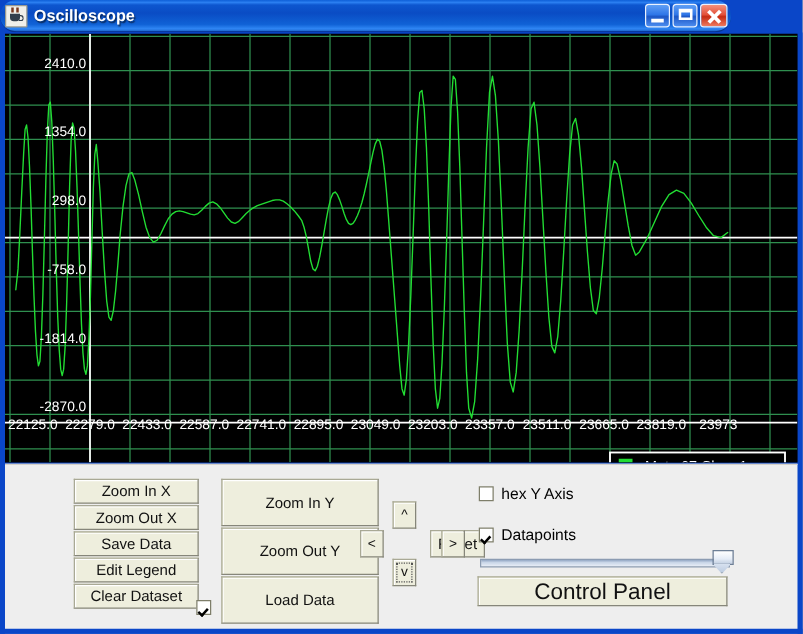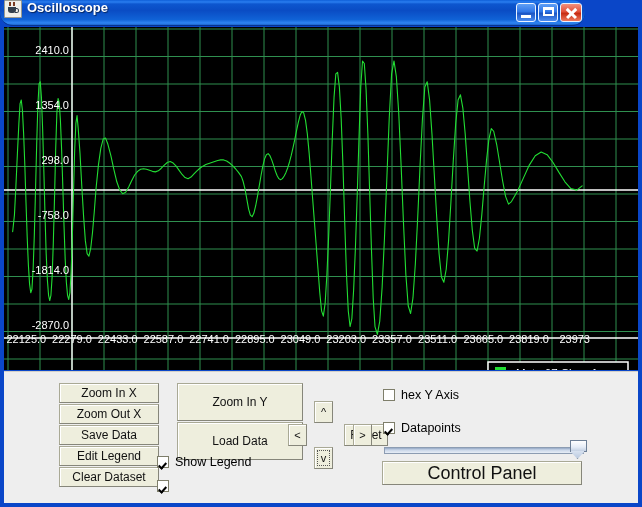--- a/index.html
+++ b/index.html
@@ -23,21 +23,21 @@
 
   
   #titlebar {
     position: absolute; left: 0; top: 0;
     width: 585px; height: 26px;
     background: linear-gradient(to bottom,
         #0e5fd8 0%, #2a7ef0 8%, #0d56cf 16%,
         #0a4cc4 42%, #1062d6 78%, #2f86f4 92%, #1b64cc 100%);
     box-sizing: border-box;
     border-bottom: 1px solid #08338f;
-    display: flex;  border-radius: 13px;
+    display: flex; align-items: center; border-radius: 13px;
   }
   #win-icon {
     width: 16px; height: 16px;
     margin-left: 4px; margin-right: 5px;
     position: relative; flex: none;
     background: #f0f0ea;
     border: 1px solid #9a9a90;
     border-radius: 1px;
     overflow: hidden;
   }
@@ -341,29 +341,26 @@
     <div id="col1">
       <div class="btn">Zoom In X</div>
       <div class="btn">Zoom Out X</div>
       <div class="btn">Save Data</div>
       <div class="btn">Edit Legend</div>
       <div class="btn">Clear Dataset</div>
     </div>
 
     <div id="col2">
       <div class="btn">Zoom In Y</div>
+      <div class="btn">Zoom Out Y</div>
       <div class="btn">Load Data</div>
     </div>
 
   </div>
 
-  <label class="chk" id="chk-show-legend">
-    <span class="box checked"></span>
-    <span>Show Legend</span>
-  </label>
 
   <label class="chk" id="chk-connect">
     <span class="box checked"></span>
   </label>
 
   <div id="navpad">
     <div class="btn small" id="nav-up">^</div>
     <div class="btn small" id="nav-left">&lt;</div>
     <div class="btn" id="nav-reset">Reset</div>
     <div class="btn small" id="nav-right">&gt;</div>

